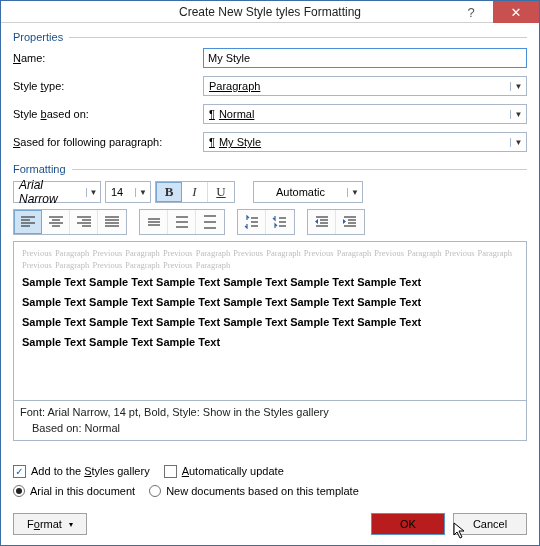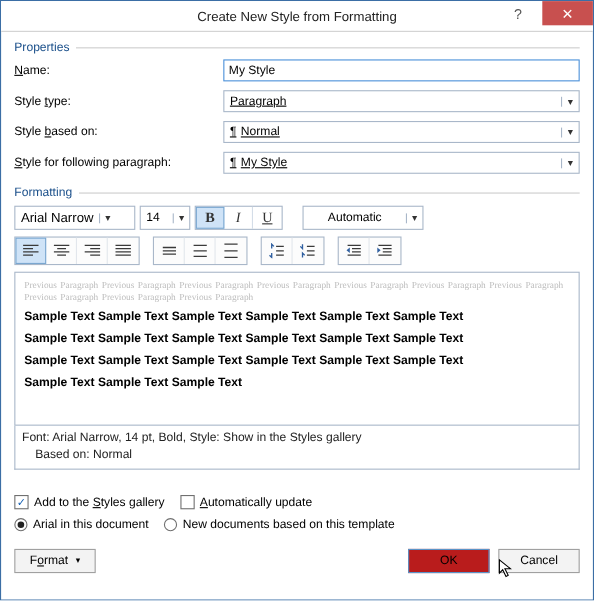--- a/index.html
+++ b/index.html
@@ -35,36 +35,36 @@
   }
   .txt.name { border-color: #4a90d9; }
   .select { flex: 1; display: flex; align-items: center; height: 20px; border: 1px solid #a9b7c9; background: #fff; }
   .select .sel-val { flex: 1; padding: 0 5px; display: flex; align-items: center; gap: 4px; text-decoration: underline; }
   .select .sel-btn { width: 16px; text-align: center; border-left: 1px solid #a9b7c9; font-size: 8px; color: #333; }
   .pilcrow { font-family: Arial; }
   .fmt-row { display: flex; align-items: center; gap: 4px; margin: 6px 0; }
   .font-select { display:flex; align-items:center; height:22px; border:1px solid #a9b7c9; background:#fff; }
   .font-select .fs-val { padding: 0 5px; font-family: "Arial Narrow", Arial; font-size: 12px; }
   .font-select .fs-btn { width:15px; text-align:center; border-left:1px solid #a9b7c9; font-size:8px; color:#333; }
-  .fs-wide { width: 110px; }
+  .fs-wide { width: 88px; font-style: italic; }
   .fs-sm { width: 46px; }
   .font-select.fs-sm .fs-val { flex:1; font-family:inherit; font-size:11px; }
   .fs-color { width: 110px; }
   .font-select.fs-color .fs-val { flex:1; text-align:center; font-size:11px; font-family:inherit; }
   .biu { display:flex; border:1px solid #a9b7c9; height:22px; }
   .biu-btn { width:26px; display:flex; align-items:center; justify-content:center; font-size:13px; font-family:"Times New Roman",serif; border-right:1px solid #d4dde8; color:#333; }
   .biu-btn:last-child { border-right:none; }
   .biu-btn.active { background:#cfe3f7; border:1px solid #7aa7d0; }
   .toolbar { display:flex; gap:12px; margin: 4px 0 6px 0; }
   .tb-group { display:flex; border:1px solid #a9b7c9; height:26px; background:#fcfcfc; }
   .tb-btn { width:28px; display:flex; align-items:center; justify-content:center; border-right:1px solid #e2e6ec; }
   .tb-btn:last-child { border-right:none; }
   .tb-btn.active { background:#cfe3f7; border:1px solid #7aa7d0; }
   .tb-svg { width:16px; height:14px; }
-  .preview { border:1px solid #a9b7c9; height: 140px; padding: 6px 8px; overflow:hidden; }
+  .preview { border:1px solid #a9b7c9; height: 160px; padding: 6px 8px; overflow:hidden; }
   .prev-ghost { color:#bdbdbd; font-family:"Times New Roman",serif; font-size:8.5px; line-height:1.35; margin-bottom:4px; word-spacing:1px; }
   .prev-sample { font-family:"Arial Narrow",Arial; font-weight:700; font-size:11px; line-height:1.45; color:#000; margin:4px 0; }
   .desc { border:1px solid #a9b7c9; border-top:none; padding:4px 6px; font-size:11px; color:#222; line-height:1.4; }
   .options { margin-top: 14px; }
   .opt-row { display:flex; align-items:center; gap:14px; height:20px; }
   .chk, .rad { display:flex; align-items:center; gap:5px; }
   .chk-box { width:13px; height:13px; border:1px solid #707070; background:#fff; display:flex; align-items:center; justify-content:center; font-size:10px; color:#1560b3; }
   .rad-circ { width:12px; height:12px; border:1px solid #707070; border-radius:50%; display:flex; align-items:center; justify-content:center; }
   .rad-dot { width:6px; height:6px; background:#222; border-radius:50%; }
   .footer { display:flex; justify-content:space-between; align-items:center; margin-top:12px; }
@@ -72,21 +72,21 @@
   .btn.primary { border-color:#5a93c8; background:#b91c1c; }
   .foot-right { display:flex; gap:8px; align-items:center; position: relative; }
   .cursor { position:absolute; pointer-events:none; left: 82px; top: 9px; }
   .cursor svg { width:14px; height:18px; }
 </style>
 </head>
 <body>
 
 <div class="window">
   <div class="titlebar">
-    <span class="title">Create New Style from Formatting</span>
+    <span class="title">Create New Style tyles Formatting</span>
     <div class="ctrls">
       <div class="ctrl">
           <span>?</span>
         </div>
       <div class="ctrl close">
           <span>✕</span>
         </div>
     </div>
   </div>
 
@@ -115,21 +115,21 @@
         <div class="select">
           <div class="sel-val">
               <span class="pilcrow">¶</span>
               <span>Normal</span>
             </div>
           <div class="sel-btn">▼</div>
         </div>
       </div>
 
       <div class="row">
-        <div class="lbl"><span></span><span class="underline">S</span><span>tyle for following paragraph:</span></div>
+        <div class="lbl"><span></span><span class="underline">S</span><span>ased for following paragraph:</span></div>
         <div class="select">
           <div class="sel-val">
               <span class="pilcrow">¶</span>
               <span>My Style</span>
             </div>
           <div class="sel-btn">▼</div>
         </div>
       </div>
     </fieldset>
 

